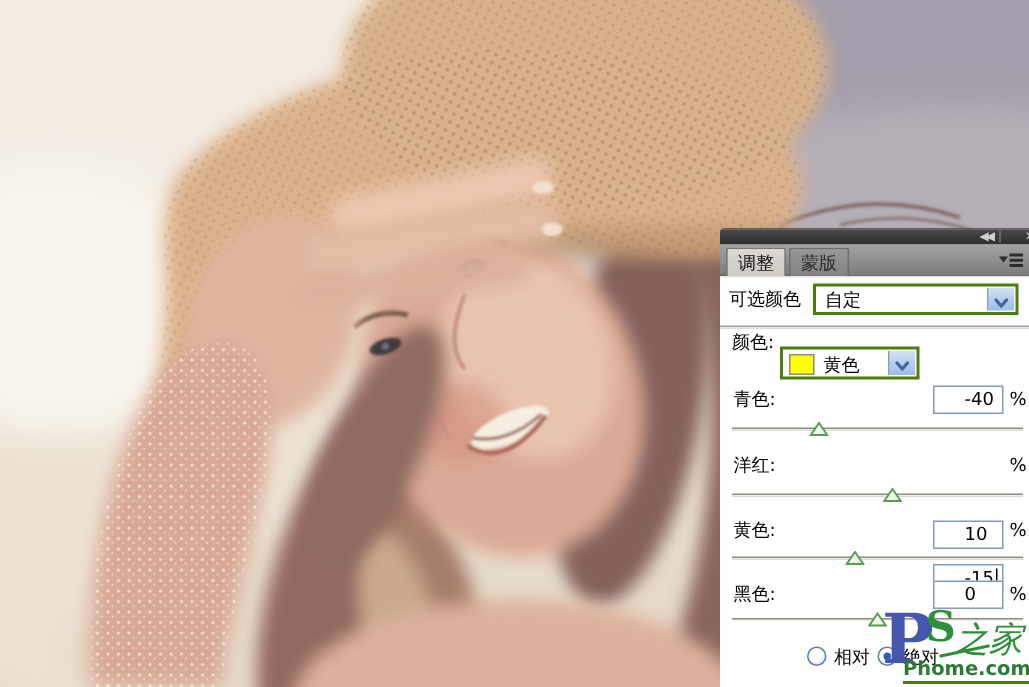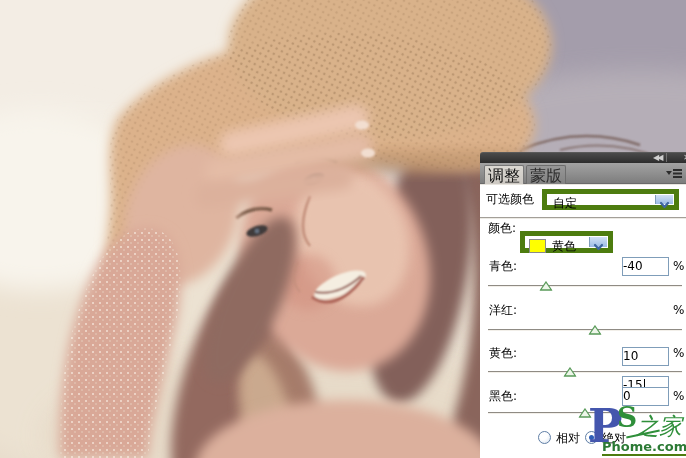--- a/index.html
+++ b/index.html
@@ -15,41 +15,41 @@
   .dockbar .icons{position:absolute;right:0;top:0;height:11px;line-height:10px;
            font-size:8px;color:#d0d0d0;white-space:nowrap;}
   .dockbar .collapse{letter-spacing:-2px;margin-right:4px;}
   .dockbar .divider{color:#8a8a8a;margin-right:18px;}
   .dockbar .close{position:absolute;right:-4px;top:0;color:#d0d0d0;}
 
   .tabstrip{position:absolute;left:0;top:11px;width:100%;height:21px;
             background:linear-gradient(#a3a3a3,#7d7d7d);border-bottom:1px solid #6a6a6a;
             box-sizing:border-box;}
   .tab{position:absolute;top:2px;height:19px;line-height:19px;text-align:center;
-       font-size:16px;box-sizing:border-box;cursor:default;}
+       font-size:12px;box-sizing:border-box;cursor:default;}
   .tab.active{left:4px;width:40px;background:linear-gradient(#dbd8d2,#ccc8c2);
        color:#111;border:1px solid #777;border-bottom:none;border-radius:2px 2px 0 0;}
   .tab.inactive{left:46px;width:40px;background:linear-gradient(#979797,#828282);
        color:#2d2d2d;border:1px solid #6d6d6d;border-bottom:none;border-radius:2px 2px 0 0;}
   .tabmenu{position:absolute;right:4px;top:5px;width:16px;height:11px;}
 
   .body{position:absolute;left:0;top:32px;width:100%;height:274px;background:#ffffff;
         border-top:1px solid #e8e5df;box-sizing:border-box;}
   .lbl{position:absolute;font-size:12px;color:#000;white-space:nowrap;}
 
-  .select{position:absolute;background:#fff;border:5px solid #4d7c0f;box-sizing:border-box;}
+  .select{position:absolute;background:#fff;border:2px solid #4d7c0f;box-sizing:border-box;}
   .select .txt{position:absolute;left:6px;top:0;font-size:12px;line-height:19px;color:#000;}
   .chevbtn{position:absolute;right:1px;top:1px;bottom:1px;width:17px;
            background:linear-gradient(#d3e1f5,#9cbce6);border-left:1px solid #7f9db9;}
   .chevbtn svg{position:absolute;left:2px;top:4px;}
 
   .swatch{position:absolute;left:4px;top:3px;width:17px;height:14px;border:1px solid #8a8a8a;box-sizing:border-box;}
 
   .valuebox{position:absolute;width:47px;height:19px;background:#fff;border:1px solid #7f9db9;
-            box-sizing:border-box;font-size:12px;line-height:17px;padding-left:0;color:#000;}
+            box-sizing:border-box;font-size:12px;line-height:17px;padding-left:20px;color:#000;}
   .valuebox .caret{display:none;}
   .valuebox.on .caret{display:inline-block;width:1px;height:11px;background:#000;
             vertical-align:-1px;margin-left:1px;}
   .pct{position:absolute;font-size:12px;color:#000;}
 
   .track{position:absolute;left:8px;width:194px;height:1px;background:#8f8b84;
          border-bottom:1px solid #f2efe9;}
   .thumb{position:absolute;top:-4px;width:13px;height:10px;transform:translateX(-50%);}
 
   .sep{position:absolute;left:0;width:100%;height:1px;background:#a39f98;border-bottom:1px solid #eceae4;}

